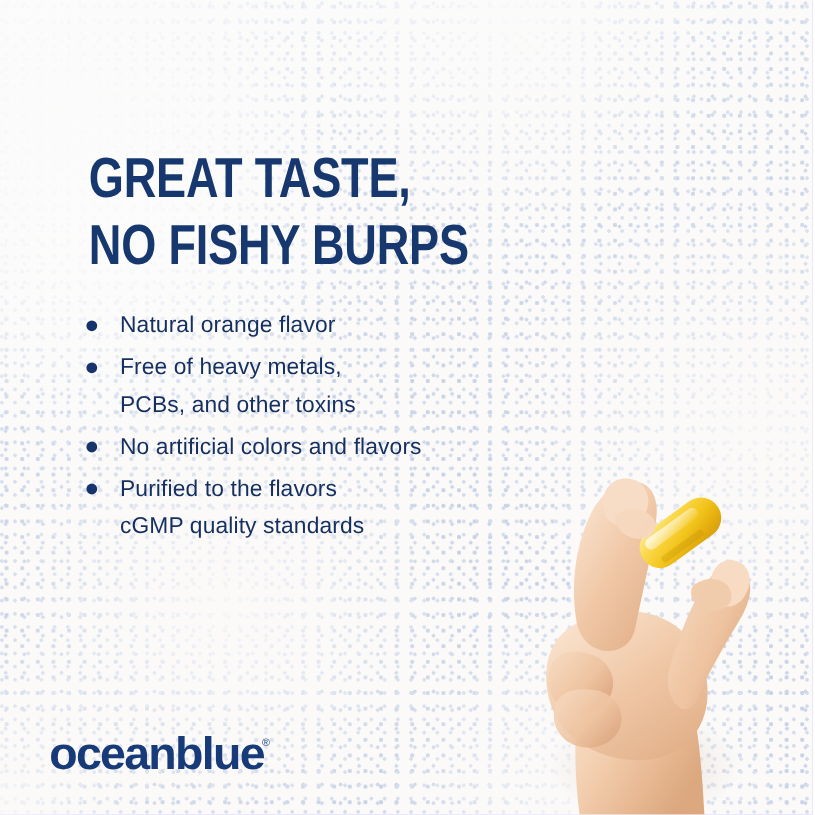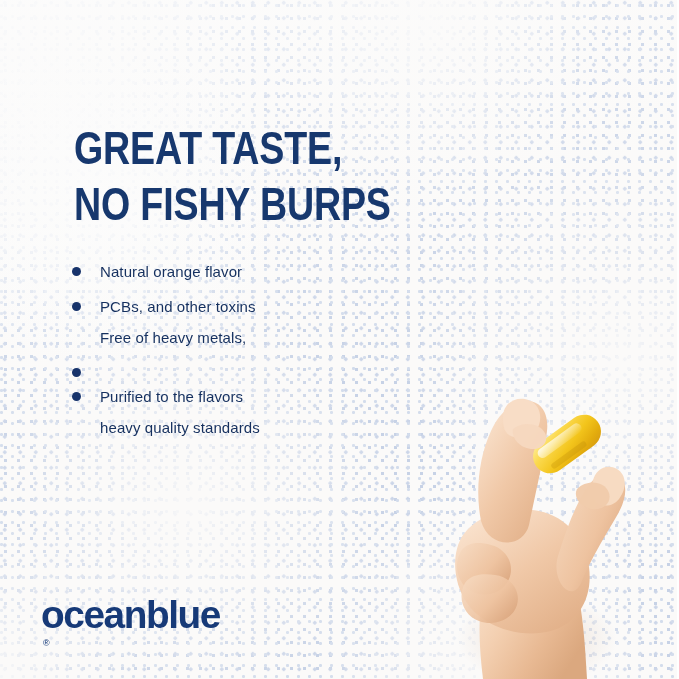--- a/index.html
+++ b/index.html
@@ -113,36 +113,35 @@
     width: 9px;
     height: 9px;
     border-radius: 50%;
     background: #17336b;
     margin-top: 11px;
     margin-right: 19px;
   }
   .btext {
     color: #15305f;
     font-family: "Liberation Sans", sans-serif;
-    font-size: 15px;
+    font-size: 19px;
     line-height: 31px;
     letter-spacing: 0.1px;
     white-space: nowrap;
   }
   .bline { display: block; }
 
   
   .logo {
     position: absolute;
     left: 41px;
     bottom: 31px;
     display: flex;
     align-items: flex-start;
     color: #173a78;
-    flex-direction: column;
   }
   .logo-word {
     font-family: "Liberation Sans", sans-serif;
     font-weight: 700;
     font-size: 38px;
     line-height: 38px;
     letter-spacing: -1.4px;
     color: #173a78;
     transform: scaleX(1.02);
     transform-origin: left center;
@@ -184,32 +183,35 @@
   <ul class="bullets" id="bullet-list" style="list-style:none;margin:0;padding:0;">
       <li class="bullet-row">
         <span class="dot"></span>
         <span class="btext">
           <span class="bline">Natural orange flavor</span>
         </span>
       </li>
       <li class="bullet-row">
         <span class="dot"></span>
         <span class="btext">
+          <span class="bline">Free of heavy metals,</span>
           <span class="bline">PCBs, and other toxins</span>
-          <span class="bline">Free of heavy metals,</span>
-        </span>
-      </li>
-      <li class="bullet-row">
-        <span class="dot"></span>
+        </span>
+      </li>
+      <li class="bullet-row">
+        <span class="dot"></span>
+        <span class="btext">
+          <span class="bline">No artificial colors and flavors</span>
+        </span>
       </li>
       <li class="bullet-row">
         <span class="dot"></span>
         <span class="btext">
           <span class="bline">Purified to the flavors</span>
-          <span class="bline">heavy quality standards</span>
+          <span class="bline">cGMP quality standards</span>
         </span>
       </li>
     </ul>
 
   <div class="photo">
     <svg viewBox="0 0 260 340" xmlns="http://www.w3.org/2000/svg">
       <defs>
         <linearGradient id="skinA" x1="0" y1="0" x2="1" y2="0.6">
           <stop offset="0%" stop-color="#fae2cd"></stop>
           <stop offset="38%" stop-color="#f3cfb0"></stop>

